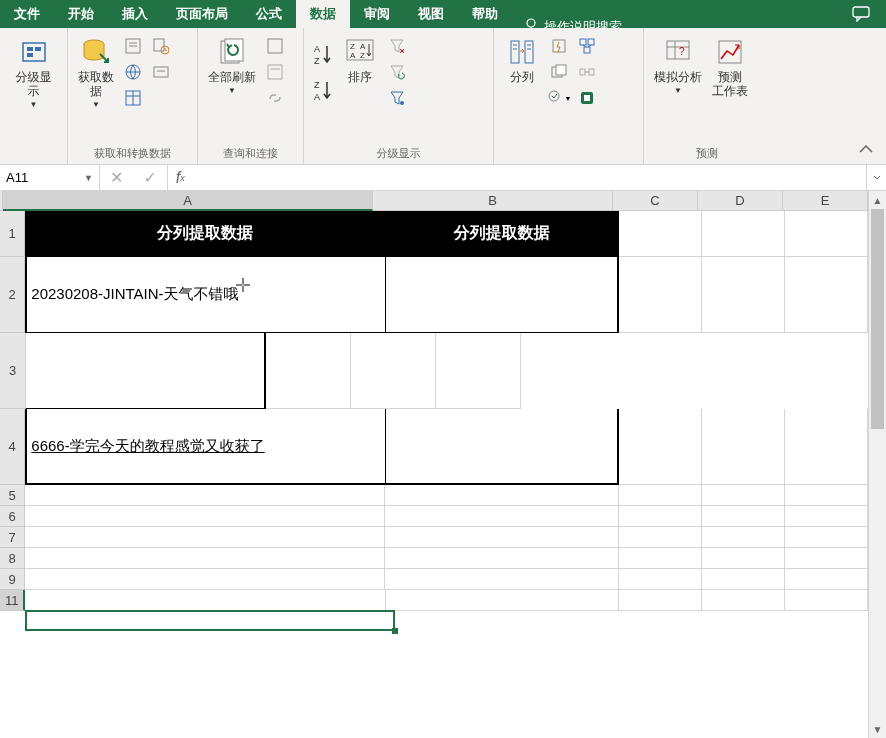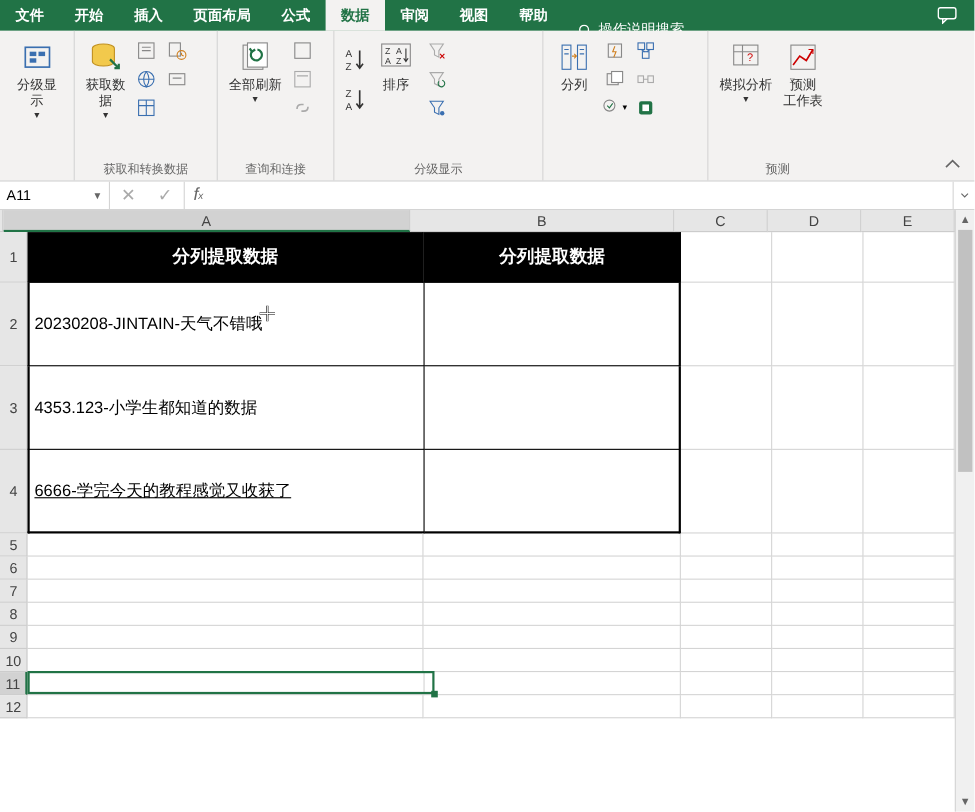--- a/index.html
+++ b/index.html
@@ -2,21 +2,21 @@
 <html><head>
 <meta charset="utf-8">
 <style>
 * { box-sizing: border-box; margin: 0; padding: 0; font-family: "Microsoft YaHei", Arial, sans-serif; }
 body { background: #fff; width: 886px; height: 738px; overflow: hidden; position: relative; }
 
 
 .menubar { background: #217346; height: 28px; display: flex; align-items: center; color: #fff; font-size: 13px; }
 .menubar .tab { padding: 0 14px; height: 28px; line-height: 28px; cursor: pointer; font-weight: bold; }
 .menubar .tab.active { background: #f3f2f1; color: #217346; }
-.menubar .tell-me { display: flex; align-items: flex-end; padding: 0 12px; margin-top: 26px; }
+.menubar .tell-me { display: flex; align-items: flex-start; padding: 0 12px; margin-top: 26px; }
 .menubar .tell-me .bulb { margin-right: 6px; }
 .menubar .spacer { flex: 1; }
 .menubar .comment-icon { padding: 0 16px; }
 
 
 .ribbon { background: #f3f2f1; border-bottom: 1px solid #d4d4d4; height: 137px; display: flex; position: relative; }
 .ribbon-group { border-right: 1px solid #d4d4d4; padding: 4px 6px 0 6px; display: flex; flex-direction: column; position: relative; }
 .ribbon-group-label { font-size: 11px; color: #666; text-align: center; padding: 2px 0 3px 0; position: absolute; bottom: 0; left: 0; right: 0; }
 .ribbon-buttons { display: flex; gap: 2px; flex: 1; }
 .big-btn { display: flex; flex-direction: column; align-items: center; justify-content: flex-start; padding: 2px 4px; min-width: 44px; cursor: pointer; font-size: 12px; color: #333; text-align: center; line-height: 14px; }
@@ -415,21 +415,20 @@
                 <line x1="1" y1="8" x2="15" y2="8" stroke="#fff" stroke-width="1"></line>
               </svg>
             </div></div>
           <div class="cell" style="width: 240px; border-right: 2px solid rgb(0, 0, 0); border-bottom: 1px solid rgb(0, 0, 0);"></div>
           <div class="cell" style="width: 85px;"></div>
           <div class="cell" style="width: 85px;"></div>
           <div class="cell" style="width: 85px;"></div>
         </div>
         <div class="row" style="height: 76px;">
           <div class="row-h">3</div>
-          <div class="cell" style="width: 370px; border-left: 2px solid rgb(0, 0, 0); border-right: 1px solid rgb(0, 0, 0); border-bottom: 1px solid rgb(0, 0, 0); font-size: 15px;">4353.123-小学生都知道的数据</div>
           <div class="cell" style="width: 240px; border-right: 2px solid rgb(0, 0, 0); border-bottom: 1px solid rgb(0, 0, 0);"></div>
           <div class="cell" style="width: 85px;"></div>
           <div class="cell" style="width: 85px;"></div>
           <div class="cell" style="width: 85px;"></div>
         </div>
         <div class="row" style="height: 76px;">
           <div class="row-h">4</div>
           <div class="cell" style="width: 370px; border-left: 2px solid rgb(0, 0, 0); border-right: 1px solid rgb(0, 0, 0); border-bottom: 2px solid rgb(0, 0, 0); font-size: 15px; text-decoration: underline;">6666-学完今天的教程感觉又收获了</div>
           <div class="cell" style="width: 240px; border-right: 2px solid rgb(0, 0, 0); border-bottom: 2px solid rgb(0, 0, 0);"></div>
           <div class="cell" style="width: 85px;"></div>
@@ -470,37 +469,21 @@
         </div>
         <div class="row" style="height: 21px;">
           <div class="row-h">9</div>
           <div class="cell" style="width: 370px;"></div>
           <div class="cell" style="width: 240px;"></div>
           <div class="cell" style="width: 85px;"></div>
           <div class="cell" style="width: 85px;"></div>
           <div class="cell" style="width: 85px;"></div>
         </div>
         <div class="row" style="height: 21px;">
-          <div class="row-h">10</div>
-          <div class="cell" style="width: 370px;"></div>
-          <div class="cell" style="width: 240px;"></div>
-          <div class="cell" style="width: 85px;"></div>
-          <div class="cell" style="width: 85px;"></div>
-          <div class="cell" style="width: 85px;"></div>
-        </div>
-        <div class="row" style="height: 21px;">
           <div class="row-h sel">11</div>
-          <div class="cell" style="width: 370px;"></div>
-          <div class="cell" style="width: 240px;"></div>
-          <div class="cell" style="width: 85px;"></div>
-          <div class="cell" style="width: 85px;"></div>
-          <div class="cell" style="width: 85px;"></div>
-        </div>
-        <div class="row" style="height: 21px;">
-          <div class="row-h">12</div>
           <div class="cell" style="width: 370px;"></div>
           <div class="cell" style="width: 240px;"></div>
           <div class="cell" style="width: 85px;"></div>
           <div class="cell" style="width: 85px;"></div>
           <div class="cell" style="width: 85px;"></div>
         </div>
         <div class="active-cell-outline" style="left: 25px; top: 399px; width: 370px; height: 21px;"></div>
         <div class="active-cell-handle" style="left: 392px; top: 417px;"></div>
       </div>
   </div>

